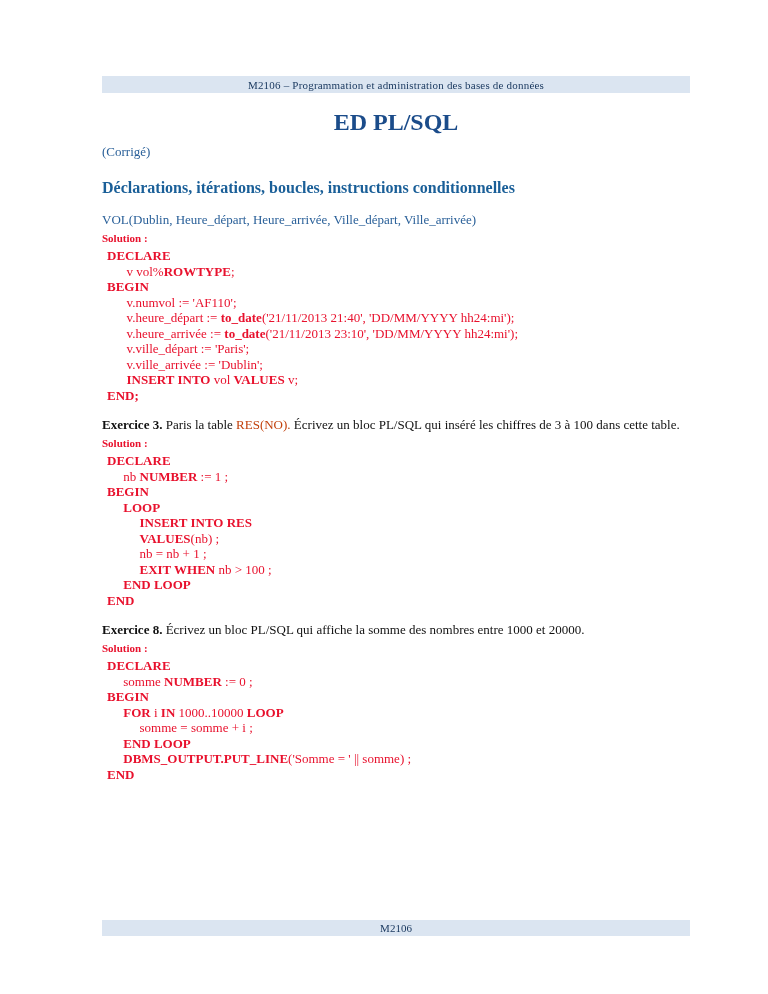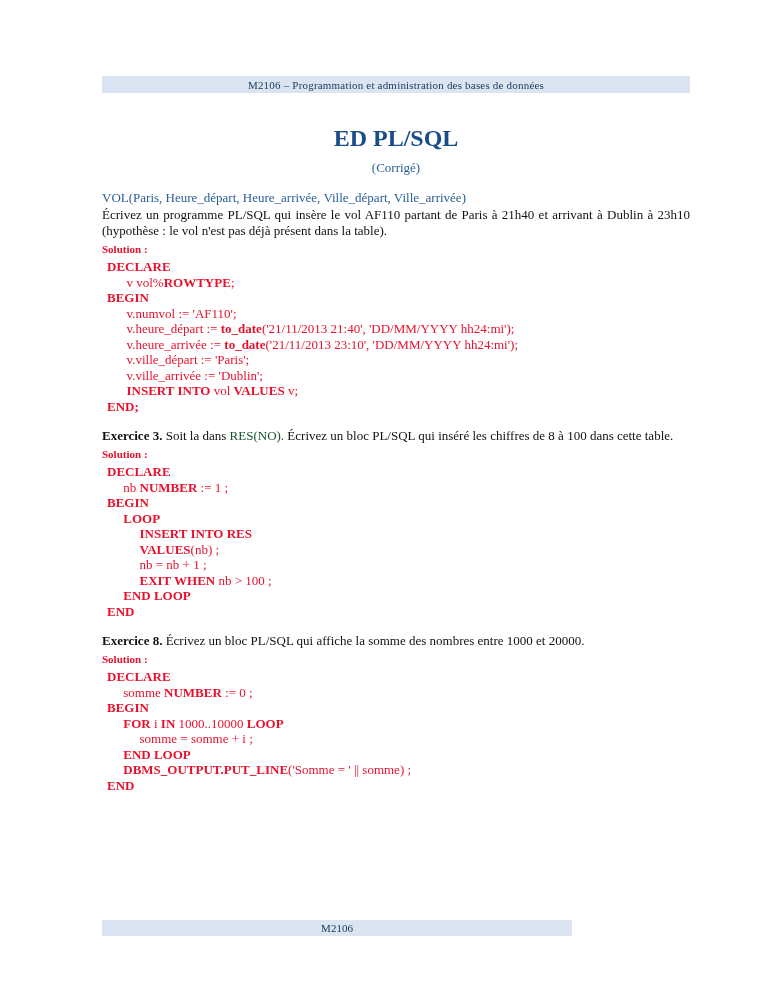--- a/index.html
+++ b/index.html
@@ -6,43 +6,43 @@
   html,body { background:#ffffff; }
   body { font-family:"Liberation Serif", serif; color:#111111; }
   .page { position:relative; width:768px; height:994px; background:#ffffff; overflow:hidden; margin:12px; }
 
   .header-bar {
     position:absolute; left:90px; top:64px; width:588px; height:17px;
     background:#dbe5f1; display:flex; align-items:center; justify-content:center;
   }
   .header-bar .hdr-text { font-size:11px; color:#17365d; letter-spacing:.2px; }
 
-  .content { position:absolute; left:90px; top:112px; width:588px; }
+  .content { position:absolute; left:90px; top:96px; width:588px; }
 
   .doc-title { text-align:center; font-size:24px; font-weight:bold; color:#1b4c8a; line-height:28px; }
-  .doc-subtitle { text-align:center; font-size:13px; color:#2a6099; margin-top:8px; }
+  .doc-subtitle { font-size:13px; color:#2a6099; margin-top:8px; }
 
   .intro { margin-top:16px; font-size:13px; line-height:16.5px; text-align:justify; }
 
   .section-heading { margin-top:18px; font-size:16px; font-weight:bold; color:#1a5f98; line-height:20px; }
 
   .ex { margin-top:14px; }
   .para { font-size:13px; line-height:16.5px; }
   .just { text-align:justify; }
   .ex-label { font-weight:bold; }
-  .blue { color:#14532d; }
+  .blue { color:#c2410c; }
   .blue-line { font-size:13px; line-height:16.5px; color:#2a6099; }
 
   .solution-label { margin-top:1px; font-size:11px; line-height:16.5px; font-weight:bold; color:#e8112d; }
 
   .code { margin-top:2px; margin-left:5px; font-size:13px; line-height:15.5px; color:#e8112d; white-space:pre; }
   .code .kw { font-weight:bold;text-align:center; }
 
   .footer-bar {
-    position:absolute; left:90px; top:908px; width:470px; height:16px;
+    position:absolute; left:90px; top:908px; width:588px; height:16px;
     background:#dbe5f1; display:flex; align-items:center; justify-content:center;
   }
   .footer-bar .ftr-text { font-size:11px; color:#17365d; }
 
   .bottom-rule { position:absolute; left:64px; width:640px; bottom:0; height:8px; background:#4472c4; }
 </style>
 </head>
 <body>
 
 <div class="page">
@@ -50,30 +50,30 @@
   <div class="header-bar">
     <span class="hdr-text">M2106 – Programmation et administration des bases de données</span>
   </div>
 
   <div class="content">
 
     <div class="doc-title">ED PL/SQL</div>
     <div class="doc-subtitle">(Corrigé)</div>
 
 
+    <div class="section-heading">Déclarations, itérations, boucles, instructions conditionnelles</div>
 
     <div class="ex">
-      <p class="blue-line">VOL(Paris, Heure_départ, Heure_arrivée, Ville_départ, Ville_arrivée)</p>
-      <p class="para just">Écrivez un programme PL/SQL qui insère le vol AF110 partant de Paris à 21h40 et arrivant à Dublin à 23h10 (hypothèse : le vol n'est pas déjà présent dans la table).</p>
+      <p class="blue-line">VOL(Dublin, Heure_départ, Heure_arrivée, Ville_départ, Ville_arrivée)</p>
       <p class="solution-label">Solution :</p>
       <div class="code"><div><span class="kw">DECLARE</span></div><div><span>      v vol%</span><span class="kw">ROWTYPE</span><span>;</span></div><div><span class="kw">BEGIN</span></div><div><span>      v.numvol := 'AF110';</span></div><div><span>      v.heure_départ := </span><span class="kw">to_date</span><span>('21/11/2013 21:40', 'DD/MM/YYYY hh24:mi');</span></div><div><span>      v.heure_arrivée := </span><span class="kw">to_date</span><span>('21/11/2013 23:10', 'DD/MM/YYYY hh24:mi');</span></div><div><span>      v.ville_départ := 'Paris';</span></div><div><span>      v.ville_arrivée := 'Dublin';</span></div><div><span>      </span><span class="kw">INSERT INTO</span><span> vol </span><span class="kw">VALUES</span><span> v;</span></div><div><span class="kw">END;</span></div></div>
     </div>
 
     <div class="ex">
-      <p class="para just"><span class="ex-label">Exercice 3.</span><span> Soit la dans </span><span class="blue">RES(NO).</span><span> Écrivez un bloc PL/SQL qui inséré les chiffres de 8 à 100 dans cette table.</span></p>
+      <p class="para just"><span class="ex-label">Exercice 3.</span><span> Paris la table </span><span class="blue">RES(NO).</span><span> Écrivez un bloc PL/SQL qui inséré les chiffres de 3 à 100 dans cette table.</span></p>
       <p class="solution-label">Solution :</p>
       <div class="code"><div><span class="kw">DECLARE</span></div><div><span>     nb </span><span class="kw">NUMBER</span><span> := 1 ;</span></div><div><span class="kw">BEGIN</span></div><div><span>     </span><span class="kw">LOOP</span></div><div><span>          </span><span class="kw">INSERT INTO RES</span></div><div><span>          </span><span class="kw">VALUES</span><span>(nb) ;</span></div><div><span>          nb = nb + 1 ;</span></div><div><span>          </span><span class="kw">EXIT WHEN</span><span> nb &gt; 100 ;</span></div><div><span>     </span><span class="kw">END LOOP</span></div><div><span class="kw">END</span></div></div>
     </div>
 
     <div class="ex">
       <p class="para just"><span class="ex-label">Exercice 8.</span><span> Écrivez un bloc PL/SQL qui affiche la somme des nombres entre 1000 et 20000.</span></p>
       <p class="solution-label">Solution :</p>
       <div class="code"><div><span class="kw">DECLARE</span></div><div><span>     somme </span><span class="kw">NUMBER</span><span> := 0 ;</span></div><div><span class="kw">BEGIN</span></div><div><span>     </span><span class="kw">FOR</span><span> i </span><span class="kw">IN</span><span> 1000..10000 </span><span class="kw">LOOP</span></div><div><span>          somme = somme + i ;</span></div><div><span>     </span><span class="kw">END LOOP</span></div><div><span>     </span><span class="kw">DBMS_OUTPUT.PUT_LINE</span><span>('Somme = ' || somme) ;</span></div><div><span class="kw">END</span></div></div>
     </div>
 

